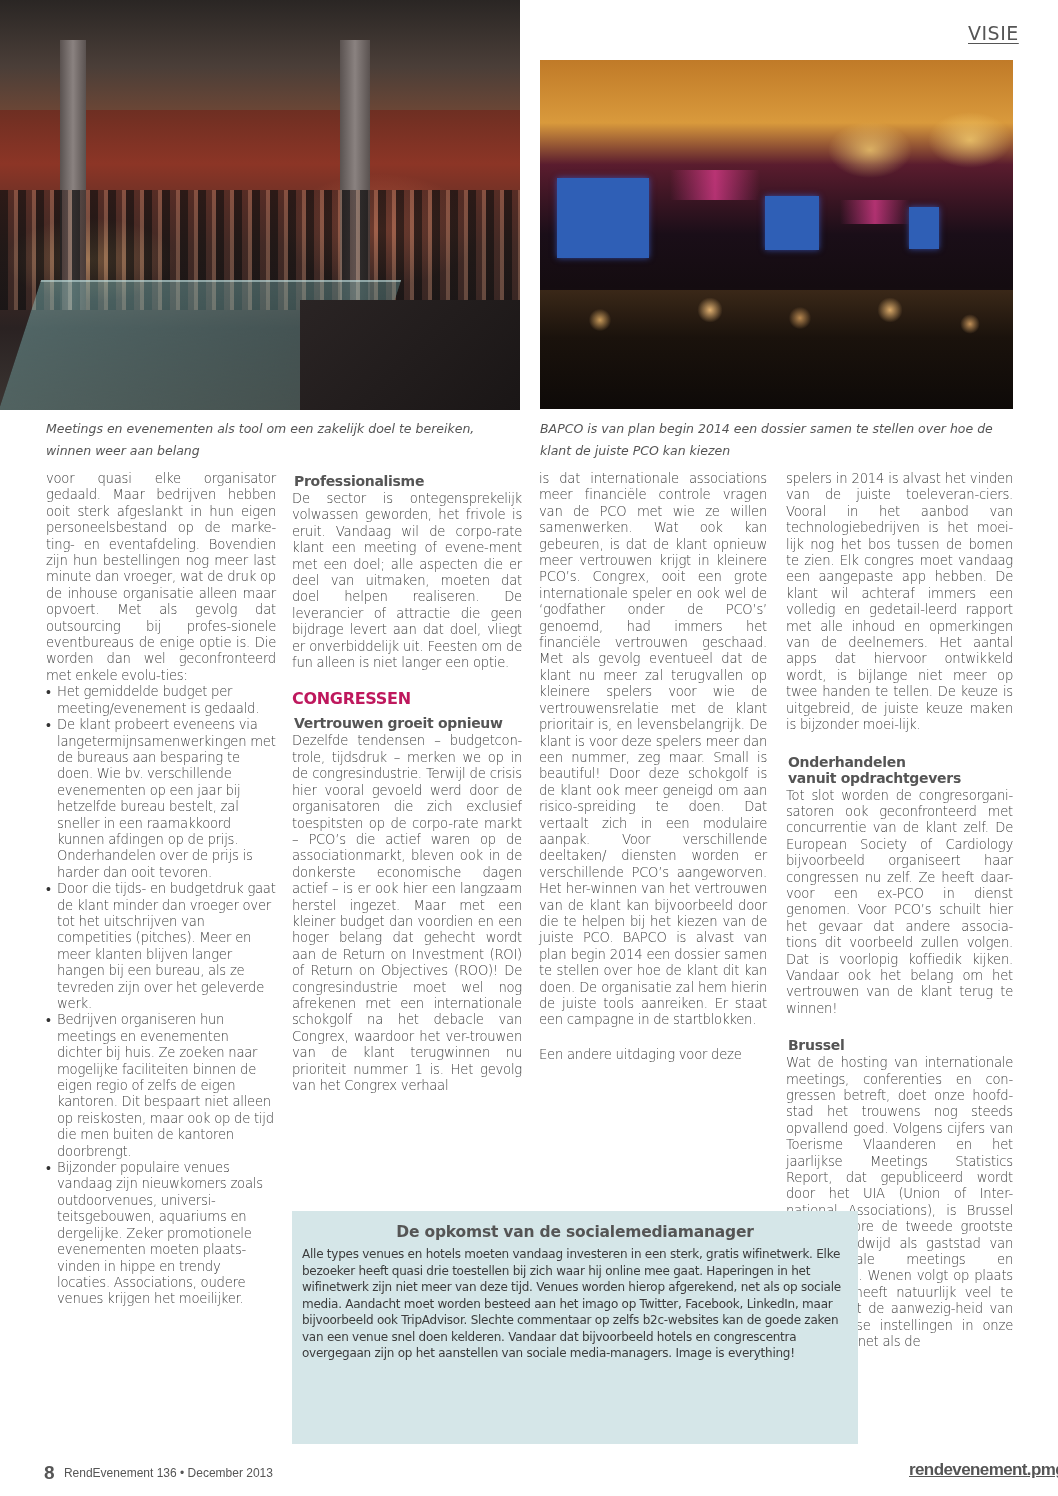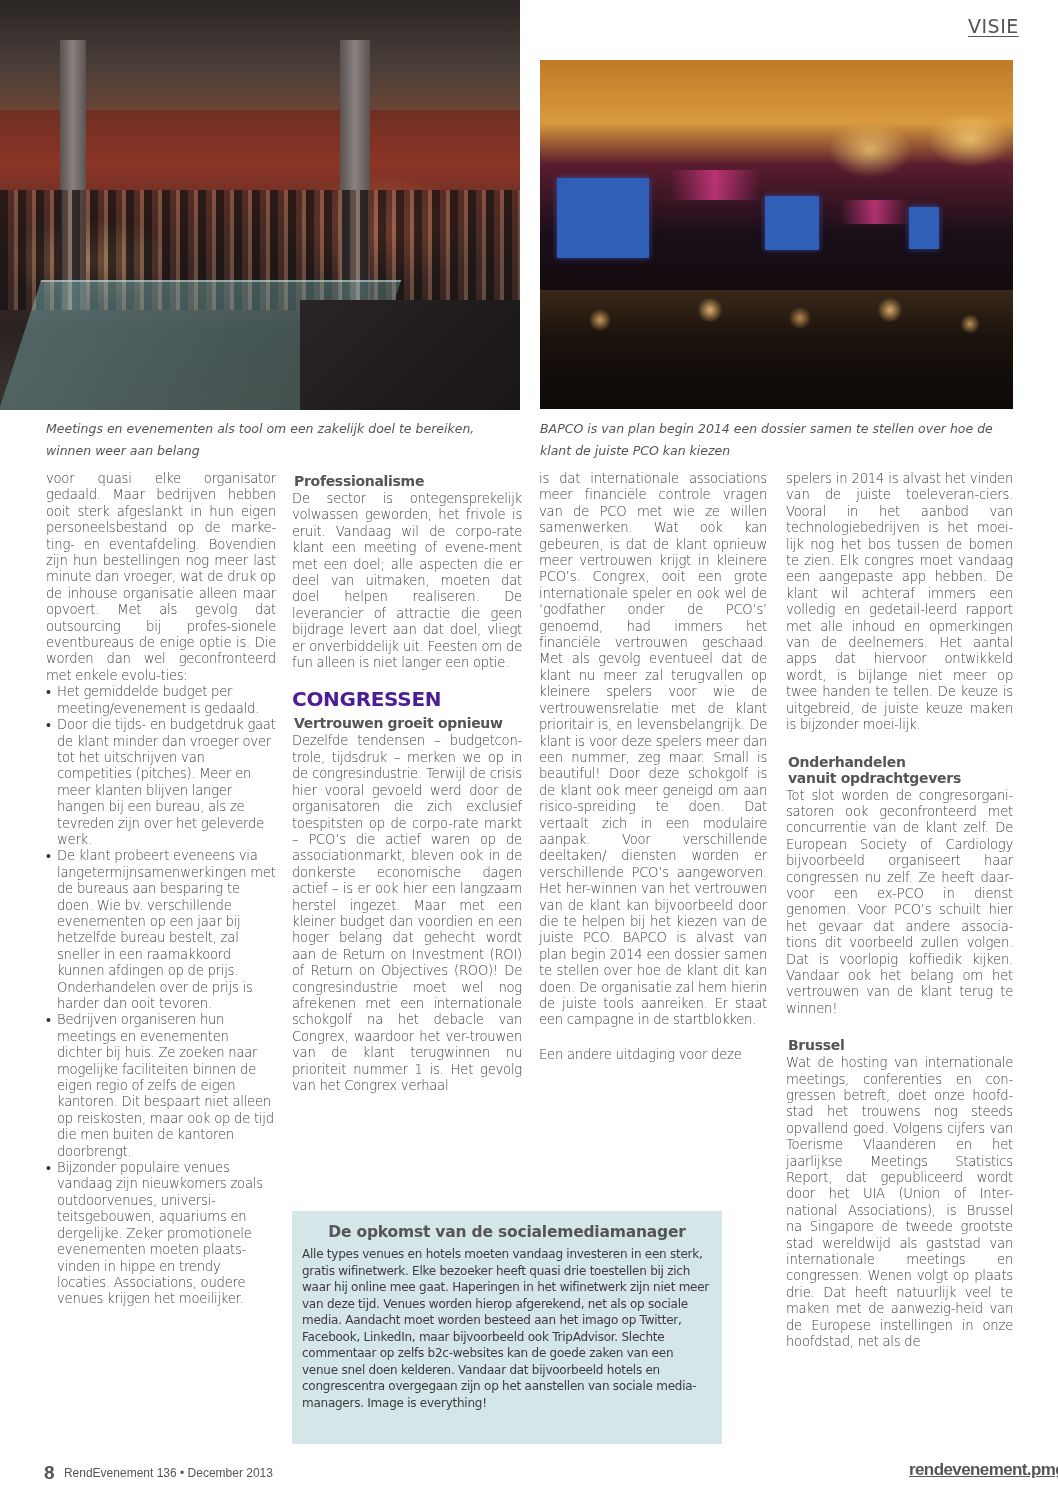--- a/index.html
+++ b/index.html
@@ -1,20 +1,20 @@
 <!DOCTYPE html>
 <html><head>
 <meta charset="utf-8">
 <style>
   * { box-sizing: border-box; margin: 0; padding: 0; }
   html, body { width: 1058px; height: 1496px; background: #ffffff; overflow: hidden; }
   body { position: relative; font-family: "DejaVu Sans", sans-serif; color: #3a3a3a; }
 
   .section-label {
-    position: absolute; left: 968px; top: 15px;
+    position: absolute; left: 968px; top: 22px;
     font-size: 19px; color: #555; text-decoration: underline; text-underline-offset: 3px;
     font-family: "DejaVu Sans", sans-serif; letter-spacing: 0.5px;
   }
 
   .photo { position: absolute; overflow: hidden; }
   .photo-left { left: 0; top: 0; width: 520px; height: 410px;
     background:
       radial-gradient(ellipse 120px 60px at 90px 260px, rgba(255,200,120,0.55), transparent 70%),
       radial-gradient(ellipse 140px 80px at 380px 230px, rgba(255,120,80,0.5), transparent 70%),
       radial-gradient(ellipse 90px 50px at 260px 40px, rgba(255,220,180,0.6), transparent 70%),
@@ -48,27 +48,27 @@
       radial-gradient(circle 14px at 430px 34px, #c09058, transparent 70%),
       linear-gradient(180deg, #3a2818 0%, #1a120c 40%, #0e0a08 100%); }
 
   .caption { position: absolute; font-style: italic; font-size: 12.5px; line-height: 22px; color: #555;
     font-family: "DejaVu Sans", sans-serif; }
 
   .col { position: absolute; font-size: 13.2px; line-height: 16.4px; color: #3c3c3c;
     text-align: justify; font-family: "DejaVu Sans", sans-serif; font-weight: 300; letter-spacing: -0.25px; }
   .col p { margin: 0; }
   .col h3 { font-size: 14px; line-height: 16px; font-weight: bold; color: #555; margin: 2px; letter-spacing: -0.3px; }
-  .col h2 { font-size: 20px; line-height: 20px; font-weight: bold; color: #4c1d95; margin: 0; letter-spacing: -0.3px; }
+  .col h2 { font-size: 16px; line-height: 20px; font-weight: bold; color: #be185d; margin: 0; letter-spacing: -0.3px; }
   .col ul { list-style: none; text-align: left; }
   .col li { position: relative; padding-left: 11px; }
   .col li::before { content: "\2022"; position: absolute; left: 0; top: 0; font-size: 14px; color: #333; }
   .gap { height: 18px; }
 
-  .sidebar-box { position: absolute; left: 292px; top: 1211px; width: 430px; height: 233px; background: #d5e6e8; padding: 10px 10px 0 10px; }
+  .sidebar-box { position: absolute; left: 292px; top: 1211px; width: 566px; height: 233px; background: #d5e6e8; padding: 10px 10px 0 10px; }
   .sidebar-box h3 { text-align: center; font-size: 15.5px; line-height: 22px; font-weight: bold; color: #555; margin-bottom: 3px; letter-spacing: -0.2px; }
   .sidebar-box p { font-size: 12px; line-height: 16.5px; color: #3c3c3c; letter-spacing: -0.25px; }
 
   .footer-left { position: absolute; left: 44px; top: 1462px; font-family: "Liberation Sans", sans-serif; color: #555; font-size: 12px; }
   .footer-left .page-num { font-size: 19px; font-weight: bold; margin-right: 6px; vertical-align: -2px; font-stretch: condensed; }
   .footer-right { position: absolute; left: 876px; top: 1460px; font-family: "Liberation Sans", sans-serif; font-size: 17px; color: #555; text-decoration: underline; font-weight: bold; letter-spacing: -0.6px; margin-left: 33px; }
 </style>
 </head>
 <body>
 
@@ -92,22 +92,22 @@
   <div class="audience"></div>
 </div>
 
 <div class="caption" style="left:46px;top:418px;width:470px;">Meetings en evenementen als tool om een zakelijk doel te bereiken, winnen weer aan belang</div>
 <div class="caption" style="left:540px;top:418px;width:472px;">BAPCO is van plan begin 2014 een dossier samen te stellen over hoe de klant de juiste PCO kan kiezen</div>
 
 <div class="col" style="left:46px;top:471px;width:230px;">
   <p>voor quasi elke organisator gedaald. Maar bedrijven hebben ooit sterk afgeslankt in hun eigen personeelsbestand op de marke-ting- en eventafdeling. Bovendien zijn hun bestellingen nog meer last minute dan vroeger, wat de druk op de inhouse organisatie alleen maar opvoert. Met als gevolg dat outsourcing bij profes-sionele eventbureaus de enige optie is. Die worden dan wel geconfronteerd met enkele evolu-ties:</p>
   <ul>
     <li>Het gemiddelde budget per meeting/evenement is gedaald.</li>
+    <li>De klant probeert eveneens via langetermijnsamenwerkingen met de bureaus aan besparing te doen. Wie bv. verschillende evenementen op een jaar bij hetzelfde bureau bestelt, zal sneller in een raamakkoord kunnen afdingen op de prijs. Onderhandelen over de prijs is harder dan ooit tevoren.</li>
     <li>Door die tijds- en budgetdruk gaat de klant minder dan vroeger over tot het uitschrijven van competities (pitches). Meer en meer klanten blijven langer hangen bij een bureau, als ze tevreden zijn over het geleverde werk.</li>
-    <li>De klant probeert eveneens via langetermijnsamenwerkingen met de bureaus aan besparing te doen. Wie bv. verschillende evenementen op een jaar bij hetzelfde bureau bestelt, zal sneller in een raamakkoord kunnen afdingen op de prijs. Onderhandelen over de prijs is harder dan ooit tevoren.</li>
     <li>Bedrijven organiseren hun meetings en evenementen dichter bij huis. Ze zoeken naar mogelijke faciliteiten binnen de eigen regio of zelfs de eigen kantoren. Dit bespaart niet alleen op reiskosten, maar ook op de tijd die men buiten de kantoren doorbrengt.</li>
     <li>Bijzonder populaire venues vandaag zijn nieuwkomers zoals outdoorvenues, universi-teitsgebouwen, aquariums en dergelijke. Zeker promotionele evenementen moeten plaats-vinden in hippe en trendy locaties. Associations, oudere venues krijgen het moeilijker.</li>
   </ul>
 </div>
 
 <div class="col" style="left:292px;top:471px;width:230px;">
   <h3>Professionalisme</h3>
   <p>De sector is ontegensprekelijk volwassen geworden, het frivole is eruit. Vandaag wil de corpo-rate klant een meeting of evene-ment met een doel; alle aspecten die er deel van uitmaken, moeten dat doel helpen realiseren. De leverancier of attractie die geen bijdrage levert aan dat doel, vliegt er onverbiddelijk uit. Feesten om de fun alleen is niet langer een optie.</p>
   <div class="gap"></div>
   <h2>CONGRESSEN</h2>

